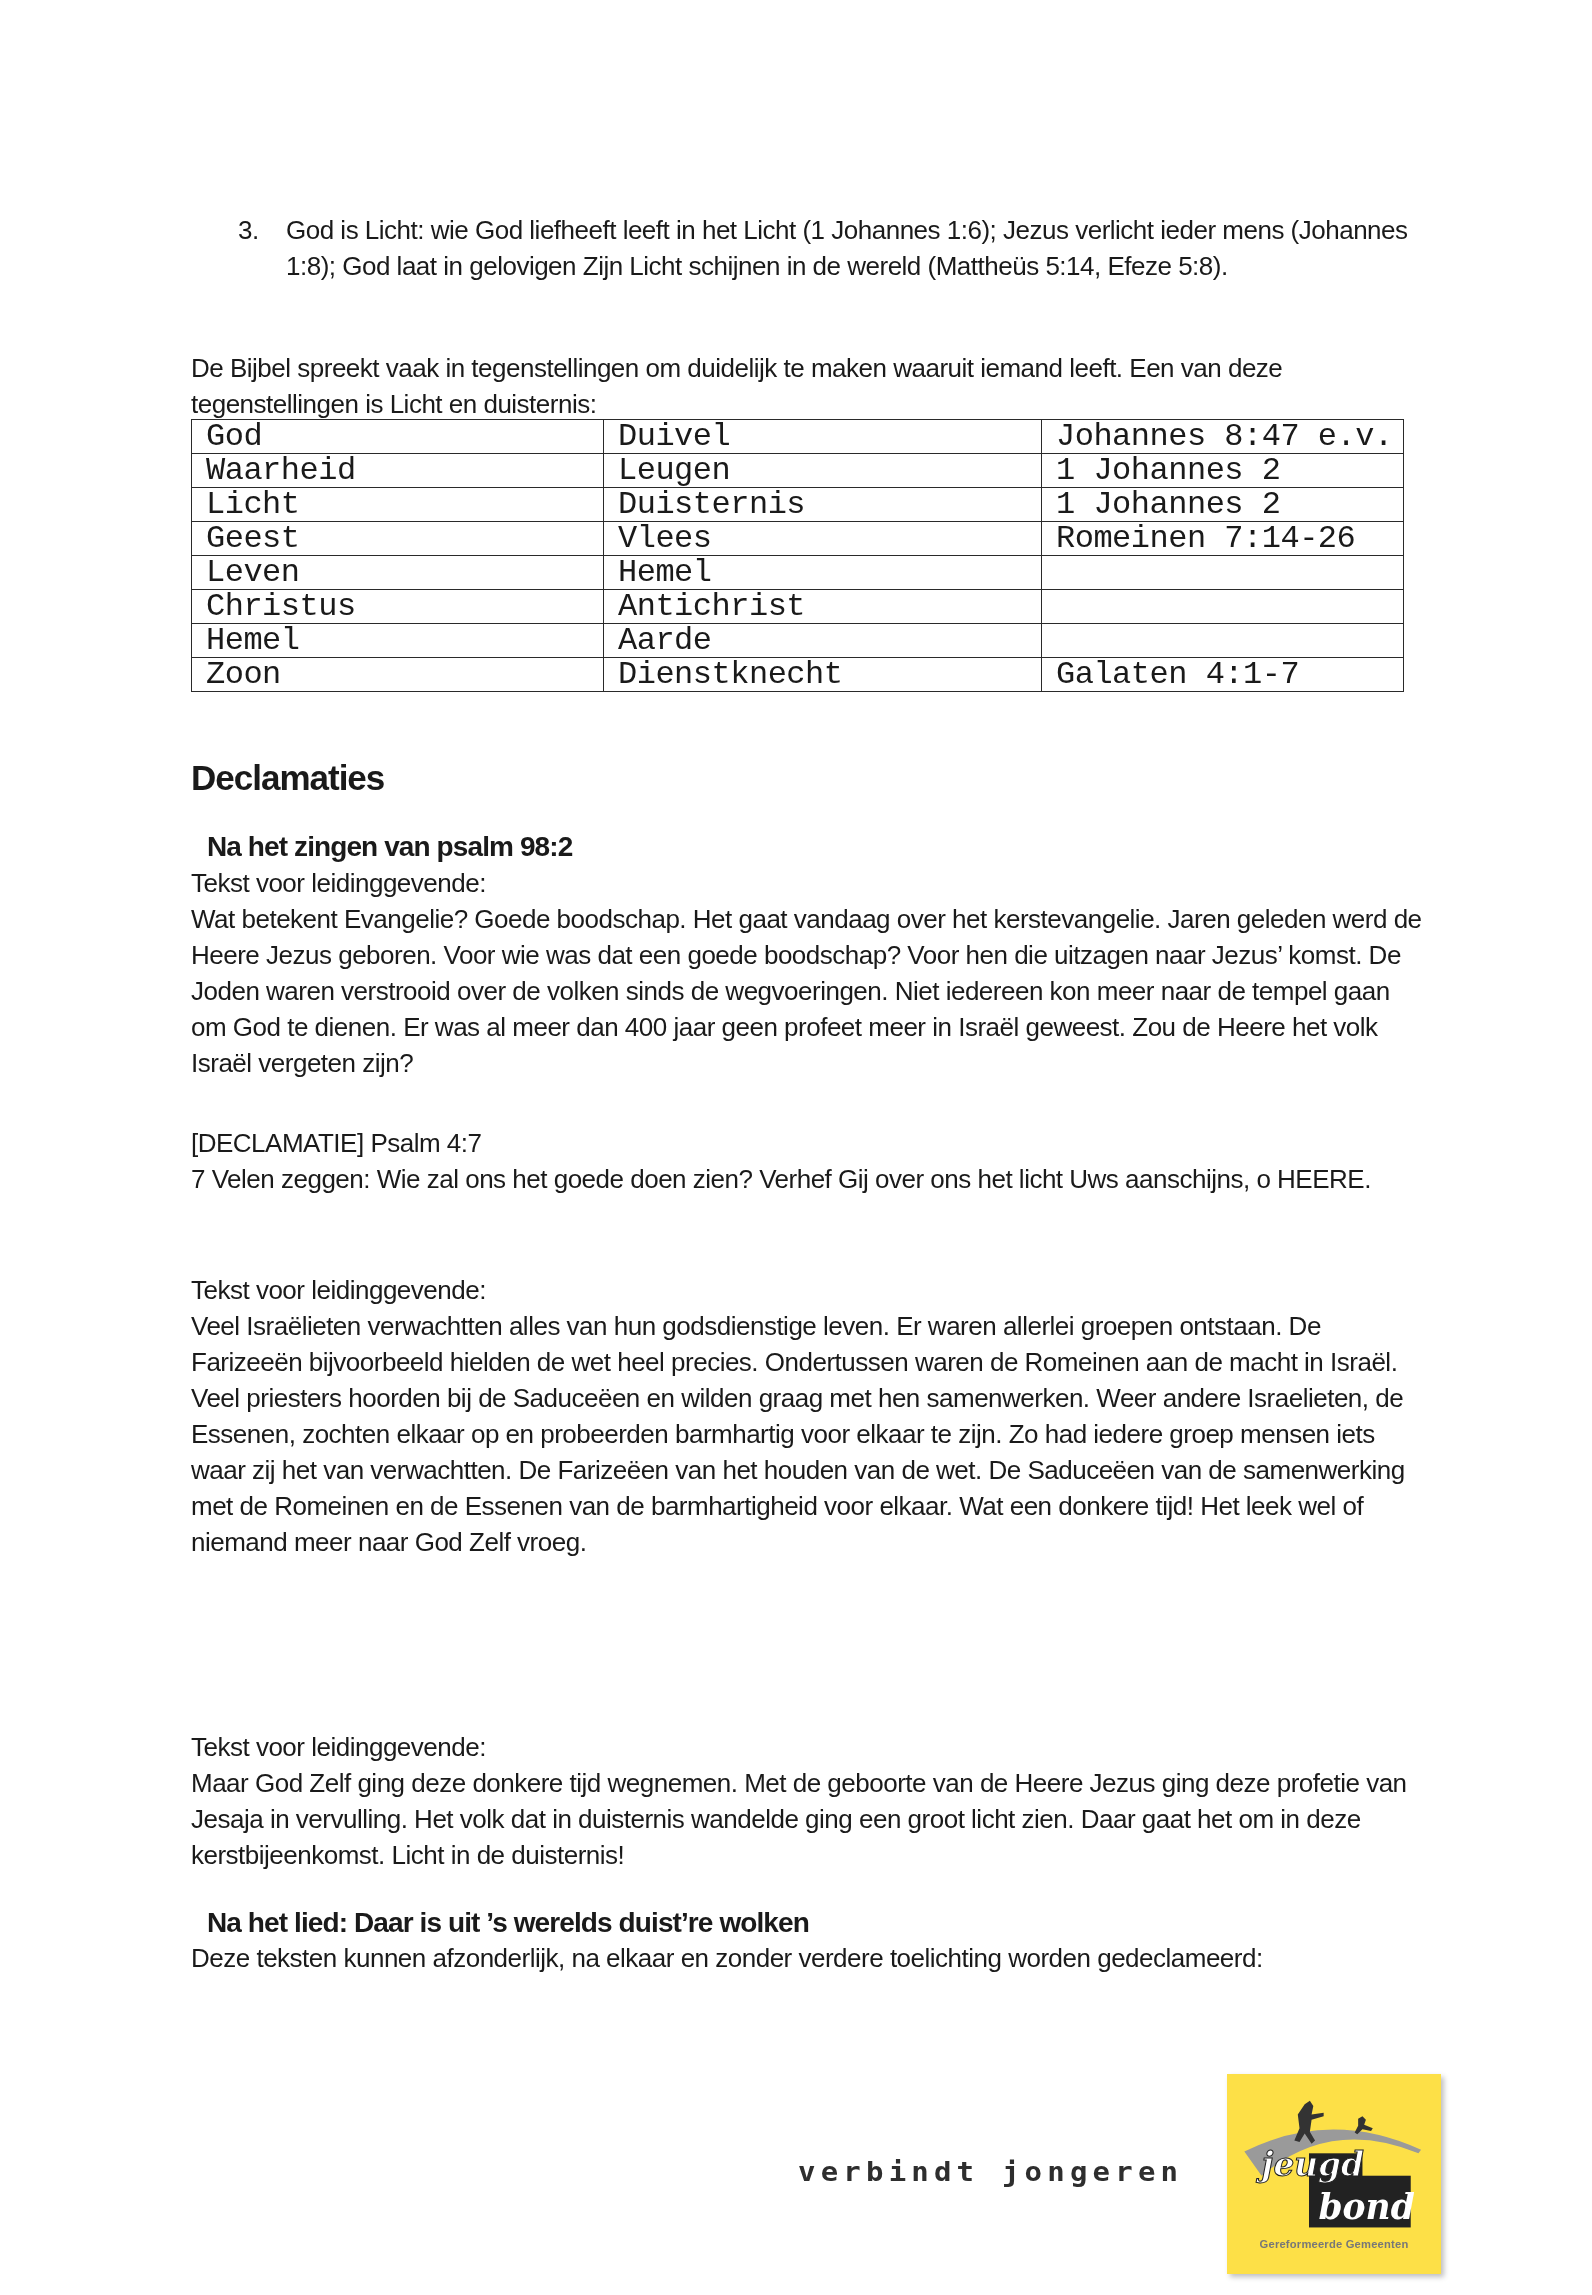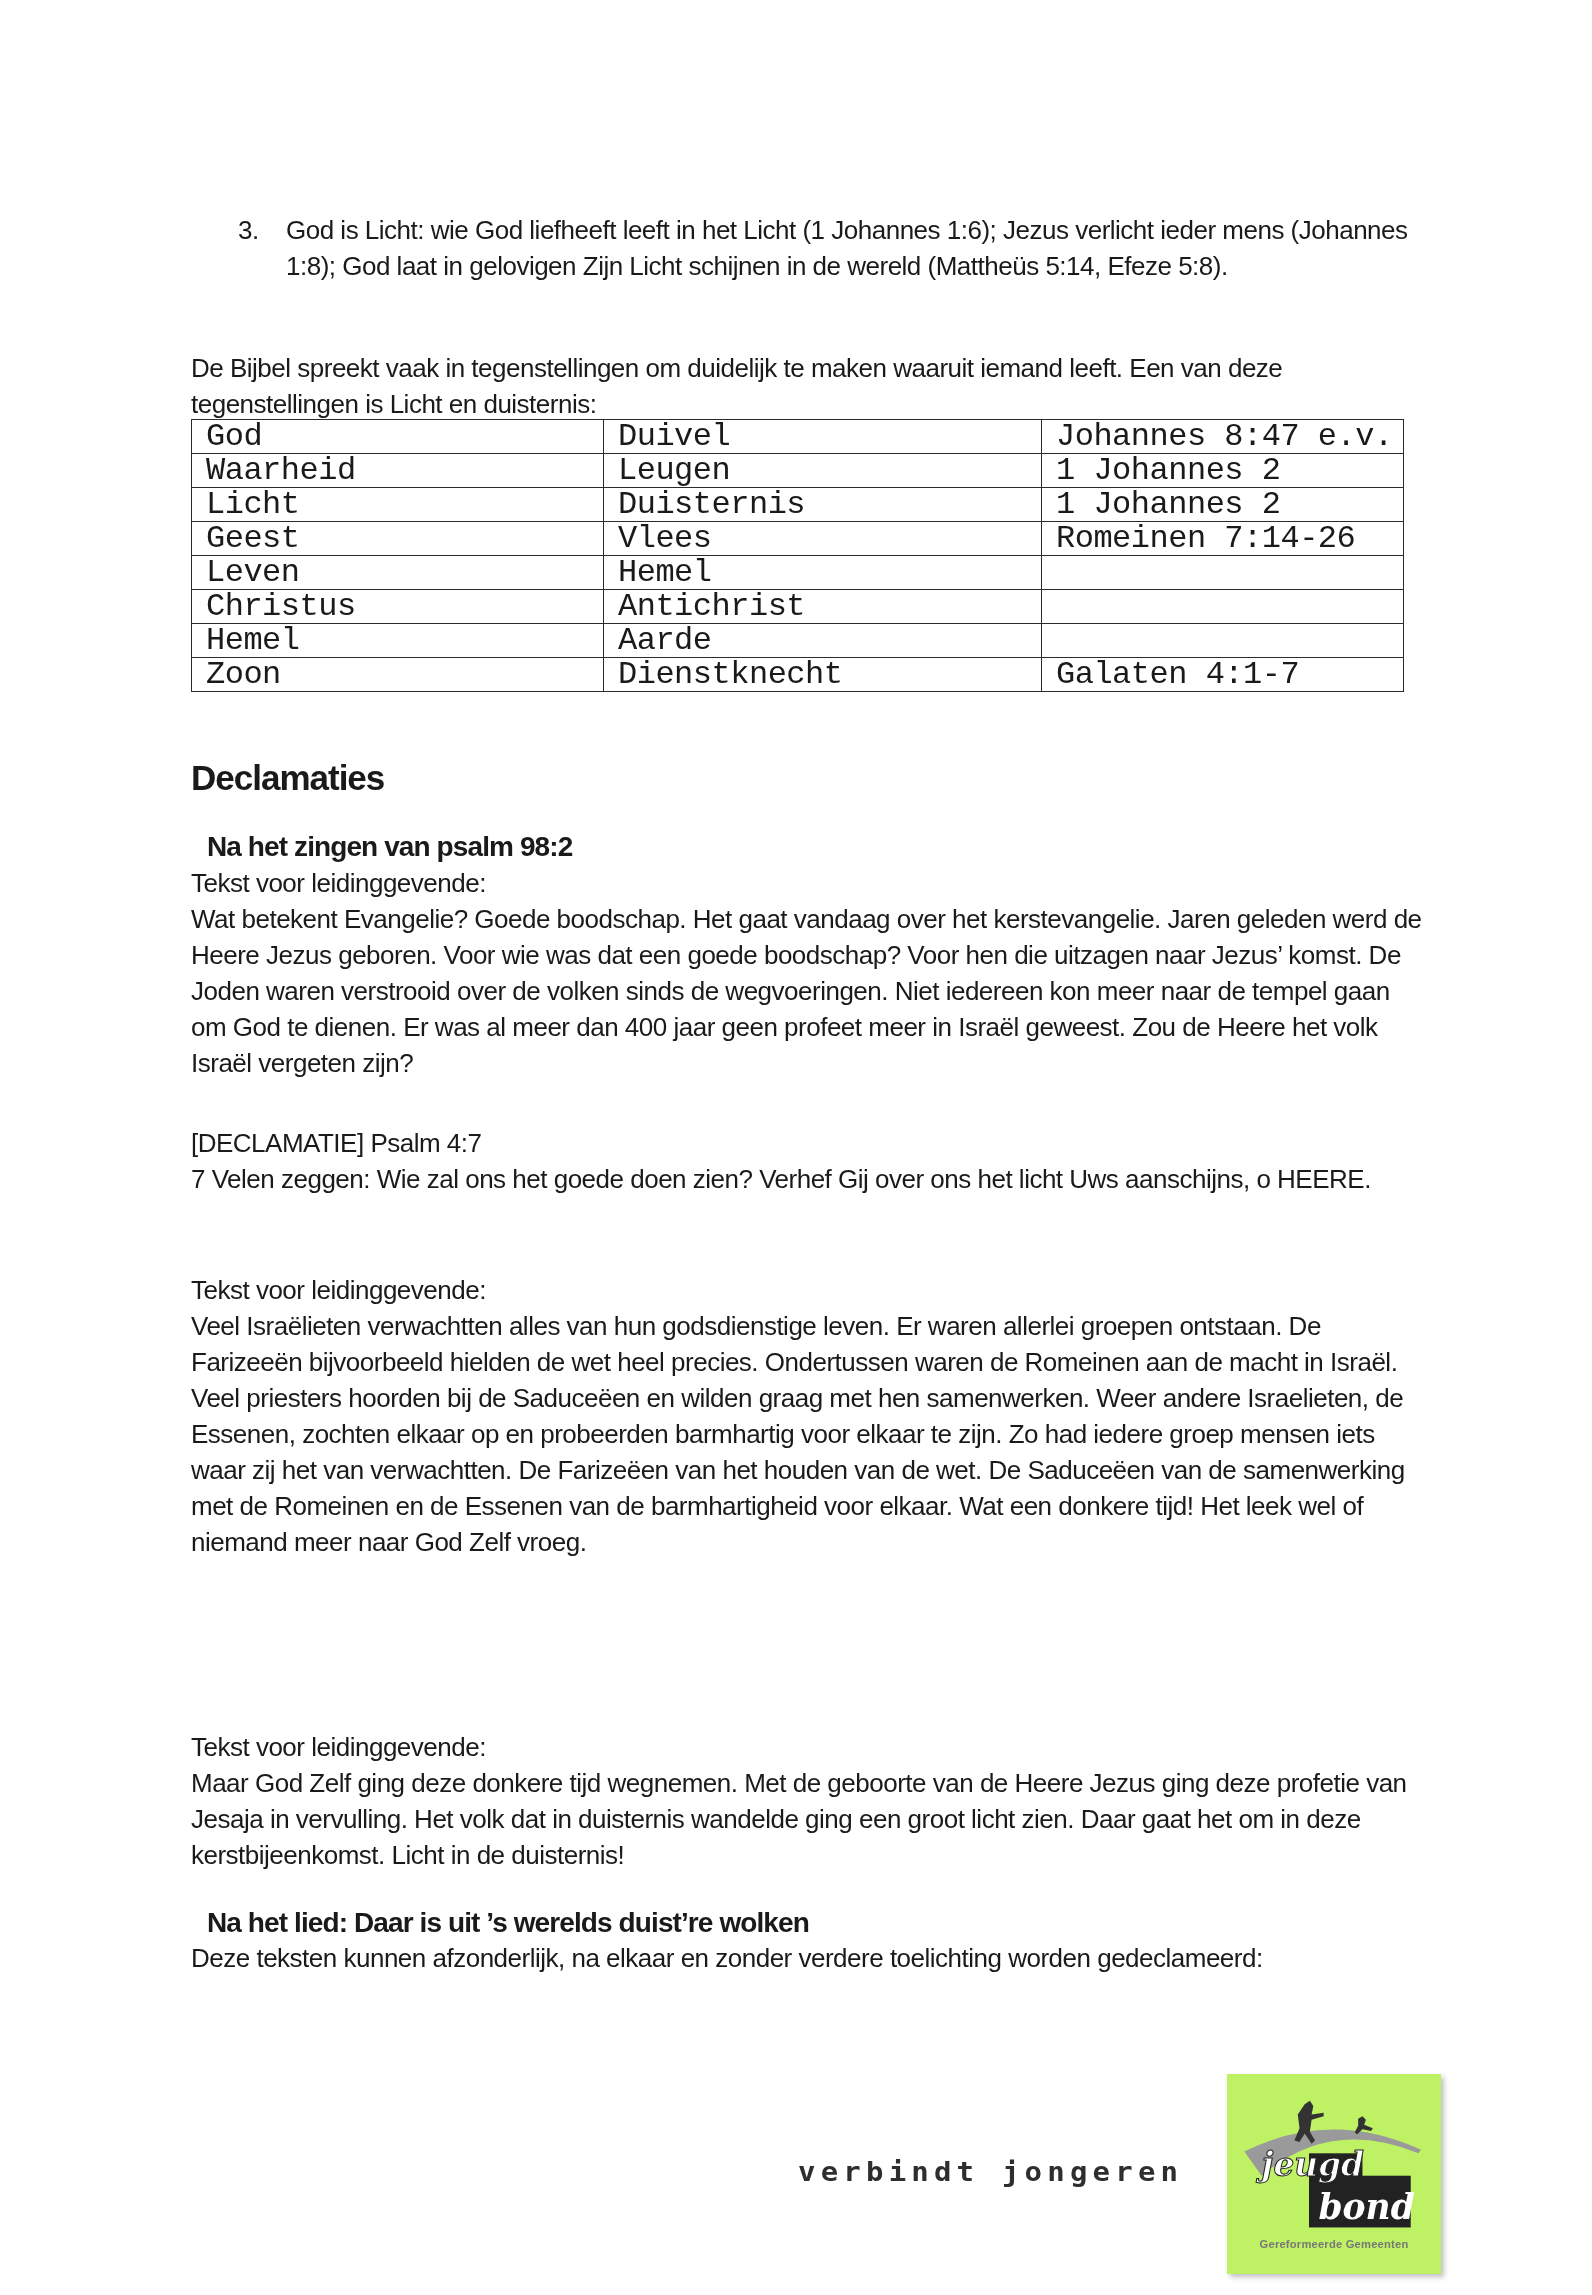--- a/index.html
+++ b/index.html
@@ -108,21 +108,21 @@
     letter-spacing: 5.2px;
     color: #2e2e2e;
     transform: scaleY(0.9);
   }
   .logo-card {
     position: absolute;
     left: 1227px;
     top: 2074px;
     width: 214px;
     height: 200px;
-    background: #bef264;
+    background: #fde047;
     box-shadow: 2.6px 2.6px 5.2px rgba(0,0,0,0.25);
   }
   .logo-card svg {
     position: absolute;
     left: 0; top: 0;
   }
   .logo-sub {
     position: absolute;
     left: 0; right: 0;
     top: 164px;

